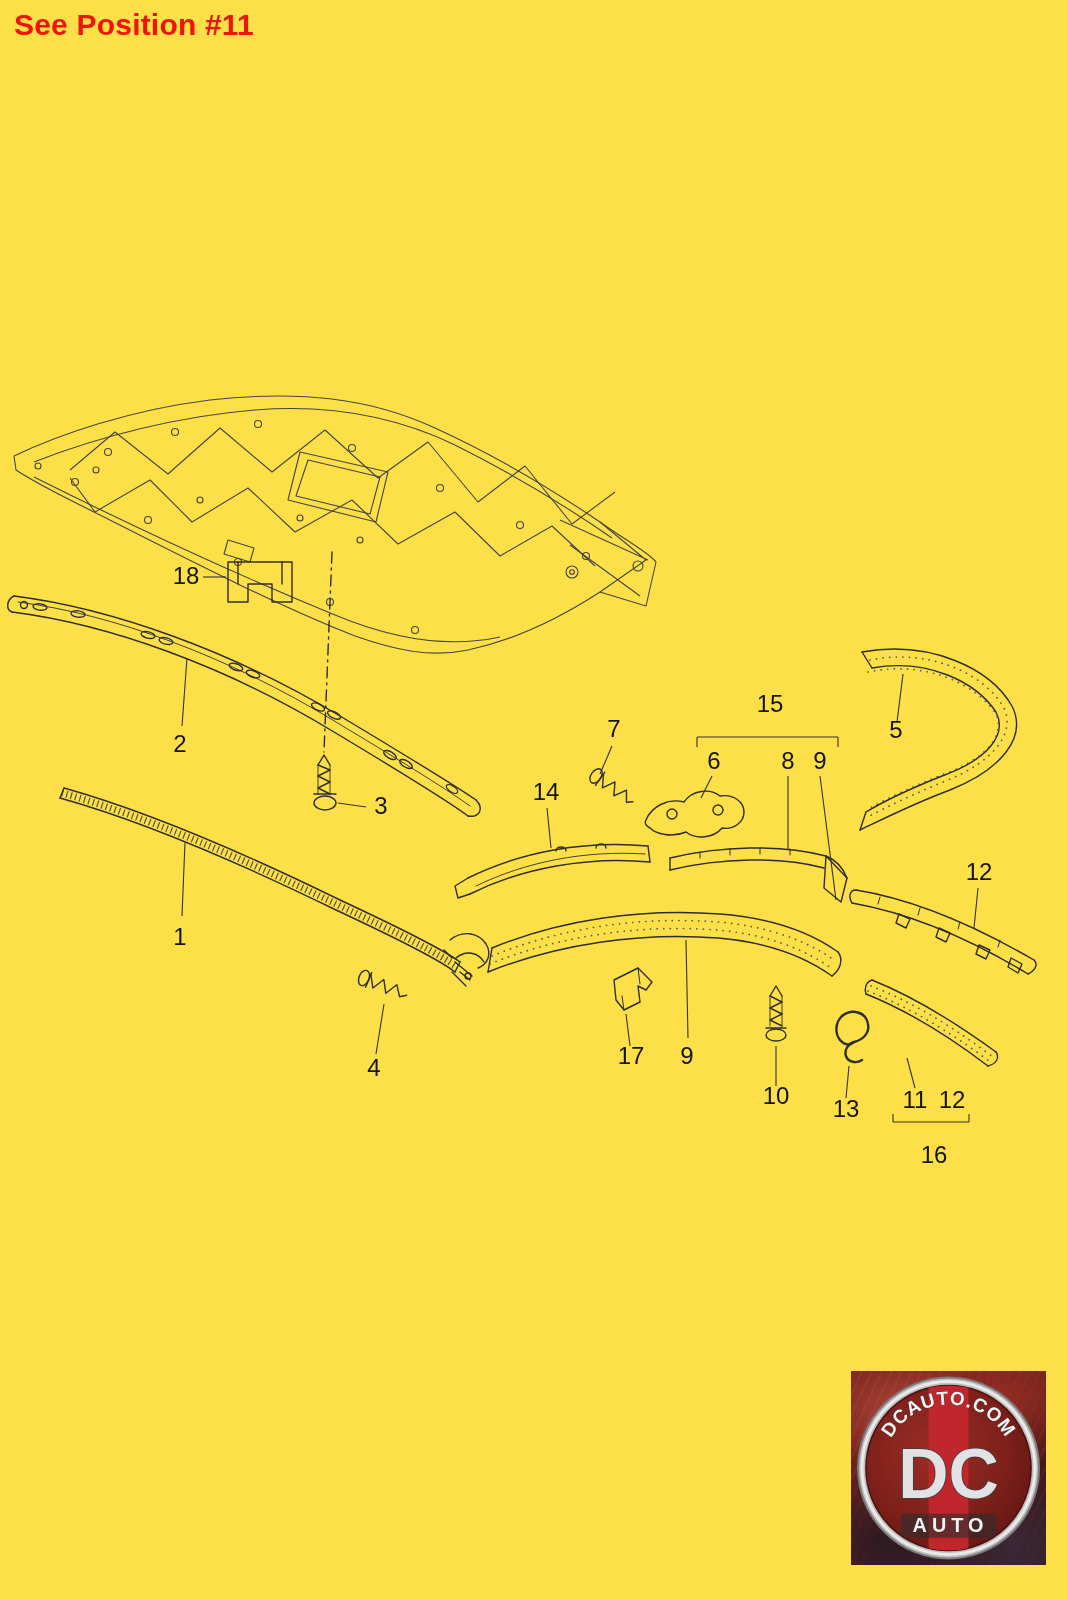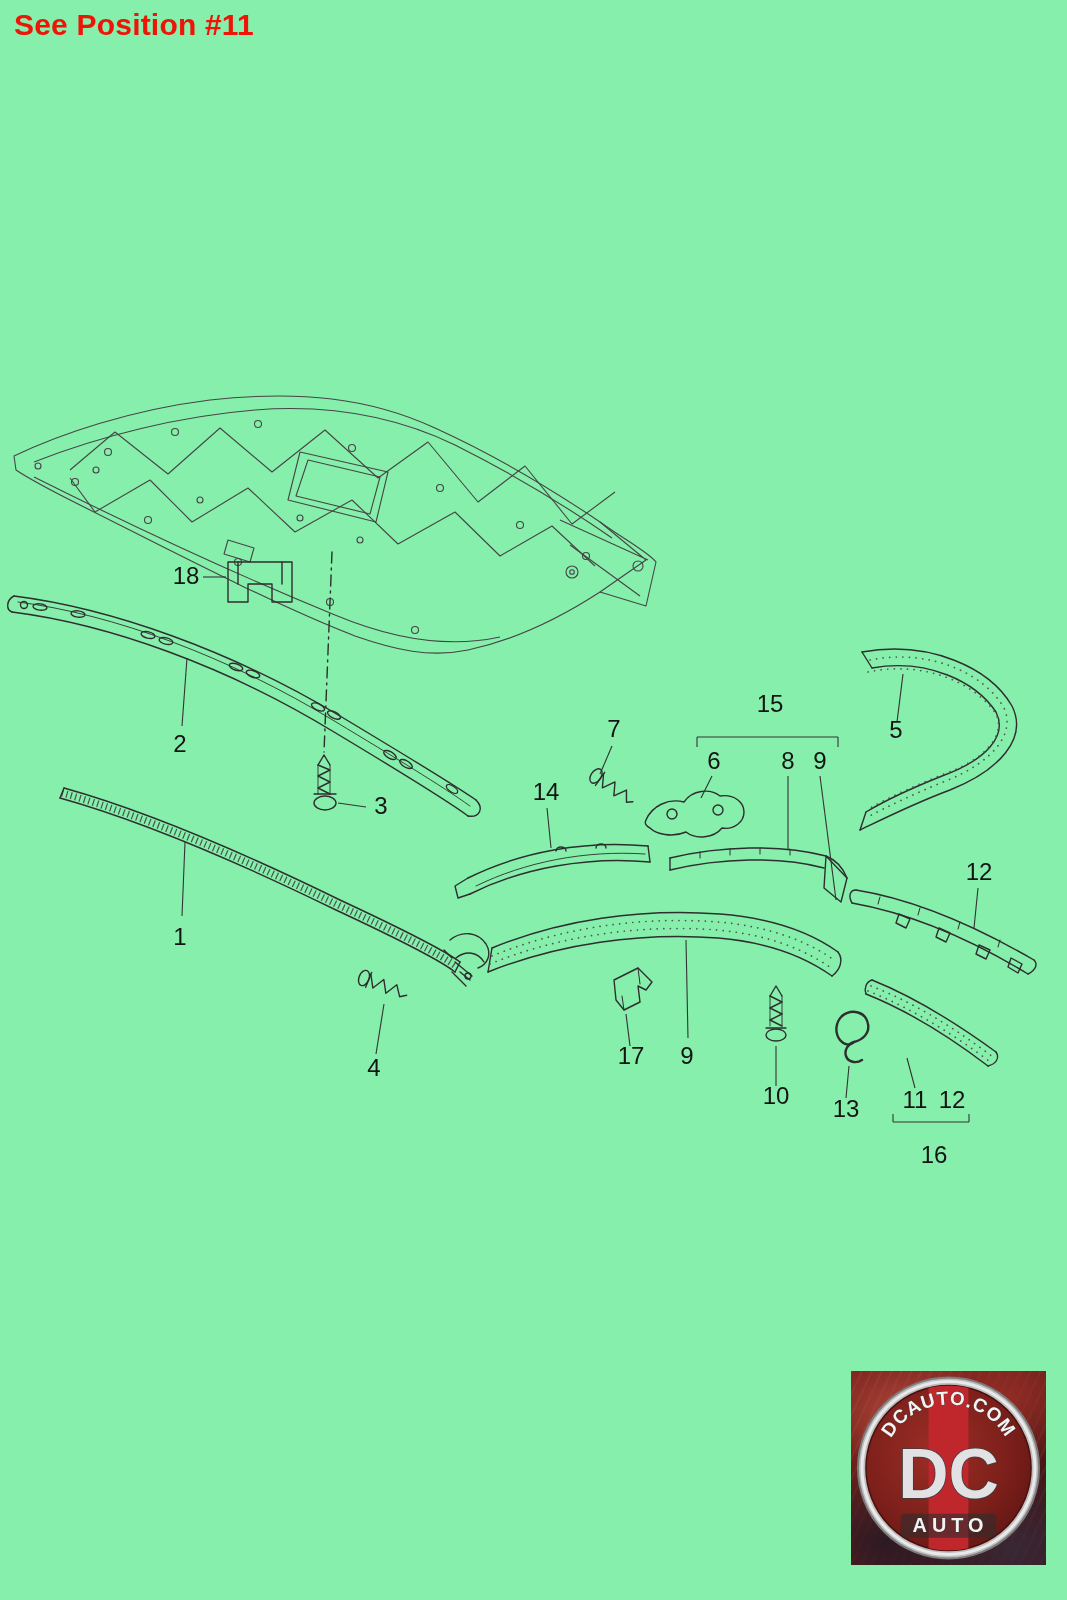--- a/index.html
+++ b/index.html
@@ -1,16 +1,16 @@
 <!DOCTYPE html>
 <html><head>
 <meta charset="utf-8">
 <style>
   html,body{margin:0;padding:0;background:#ffffff;}
-  .page{position:relative;width:1067px;height:1600px;background:#86efac;overflow:hidden;
+  .page{position:relative;width:1067px;height:1600px;background:#fde047;overflow:hidden;
         font-family:"Liberation Sans",sans-serif;}
   .note{position:absolute;left:14px;top:8px;font-size:30px;font-weight:700;color:#ee1408;
         letter-spacing:.2px;white-space:nowrap;}
   svg.diagram{position:absolute;left:0;top:0;}
   svg.diagram text.callout{font-size:24px;fill:#141414;font-family:"Liberation Sans",sans-serif;}
   .part{stroke:#2e2e2e;fill:none;stroke-width:1.4;stroke-linejoin:round;stroke-linecap:round;}
   .frame{stroke:#454545;fill:none;stroke-width:1.1;stroke-linejoin:round;}
   .leader{stroke:#333;fill:none;stroke-width:1.1;}
   .dots{stroke:#555;fill:none;stroke-width:1.7;stroke-dasharray:0.1 6.5;stroke-linecap:round;}
   .hatch{stroke:#3a3a3a;fill:none;stroke-width:7;stroke-dasharray:1.2 3.4;opacity:.85;}

